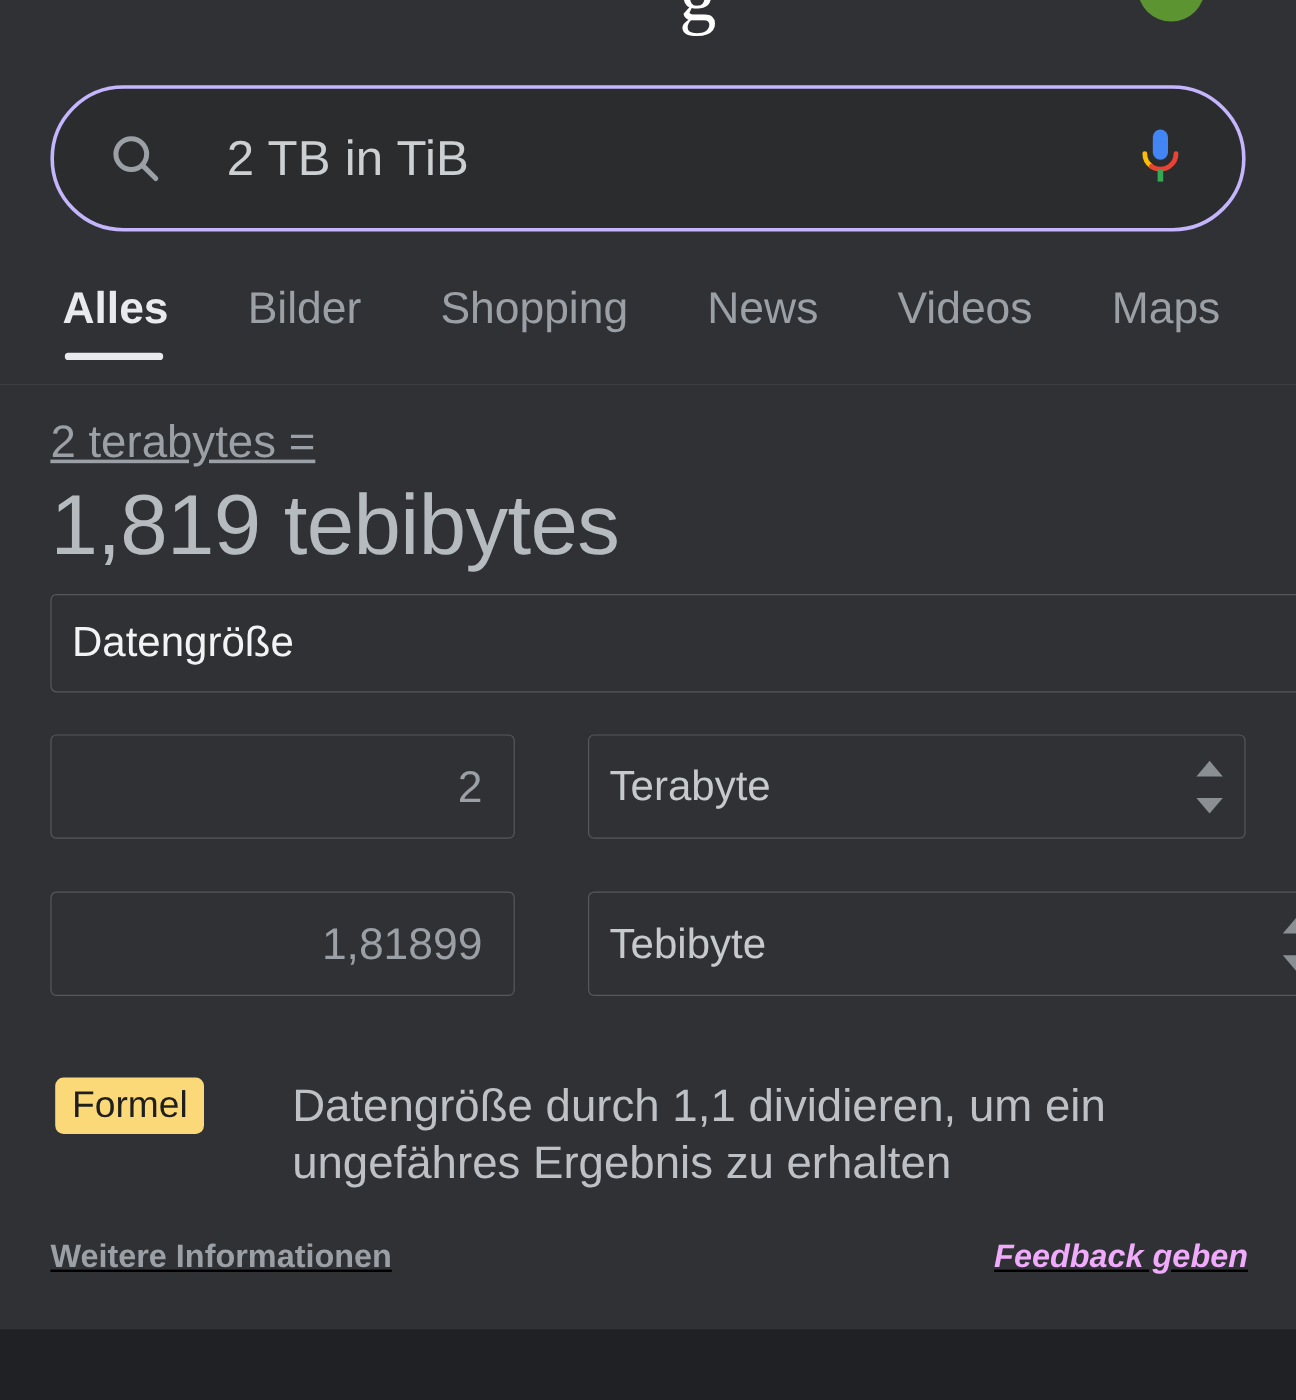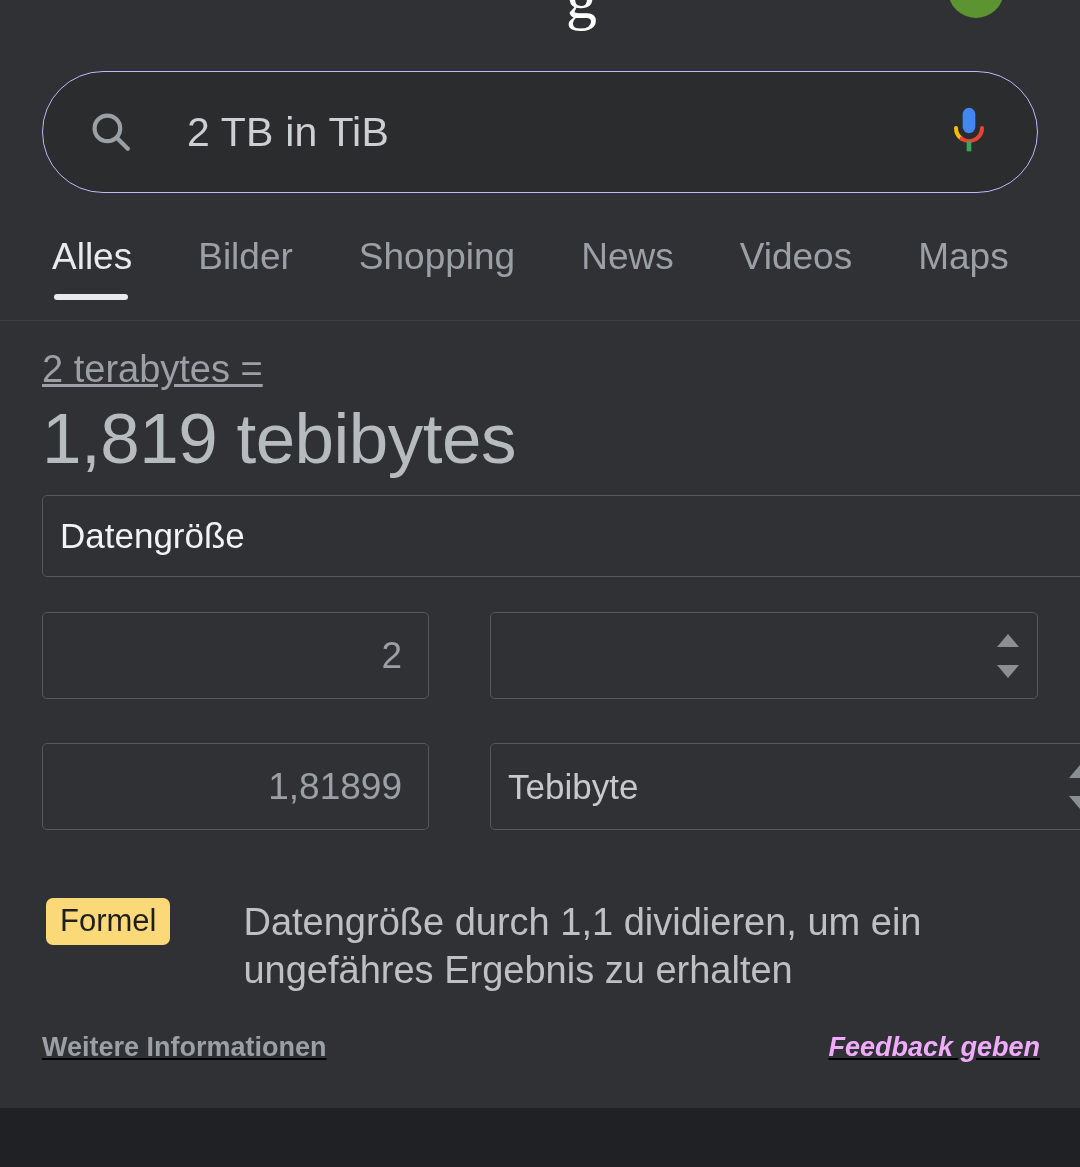--- a/index.html
+++ b/index.html
@@ -62,21 +62,21 @@
   
   .searchbar {
     position: absolute;
     left: 42px;
     top: 71px;
     width: 996px;
     height: 122px;
     box-sizing: border-box;
     background: #2b2c2e;
     border-radius: 61px;
-    border: 1px solid #c4b5fd;
+    border: 3px solid #c4b5fd;
     display: flex;
     align-items: center;
   }
   .search-icon {
     width: 48px;
     height: 48px;
     margin-left: 44px;
     flex: 0 0 auto;
     display: block;
   }
@@ -112,21 +112,21 @@
   .tab {
     position: relative;
     font-size: 37px;
     color: #9aa0a6;
     margin-right: 66px;
     padding-top: 14px;
     white-space: nowrap;
   }
   .tab.active {
     color: #e8eaed;
-    font-weight: 400;
+    font-weight: 700;
   }
   .tab.active::after {
     content: "";
     position: absolute;
     left: 2px;
     right: 4px;
     bottom: -22px;
     height: 6px;
     background: #e8eaed;
     border-radius: 3px;
@@ -329,20 +329,21 @@
       <div class="stepper">
         <div class="arrow-up"></div>
         <div class="arrow-down"></div>
       </div>
     </div>
 
     <div class="field field-amount-1">
       <div class="field-value-right">2</div>
     </div>
     <div class="field field-unit-1">
+      <div class="field-unit-text">Terabyte</div>
       <div class="stepper">
         <div class="arrow-up"></div>
         <div class="arrow-down"></div>
       </div>
     </div>
 
     <div class="field field-amount-2">
       <div class="field-value-right">1,81899</div>
     </div>
     <div class="field field-unit-2">

